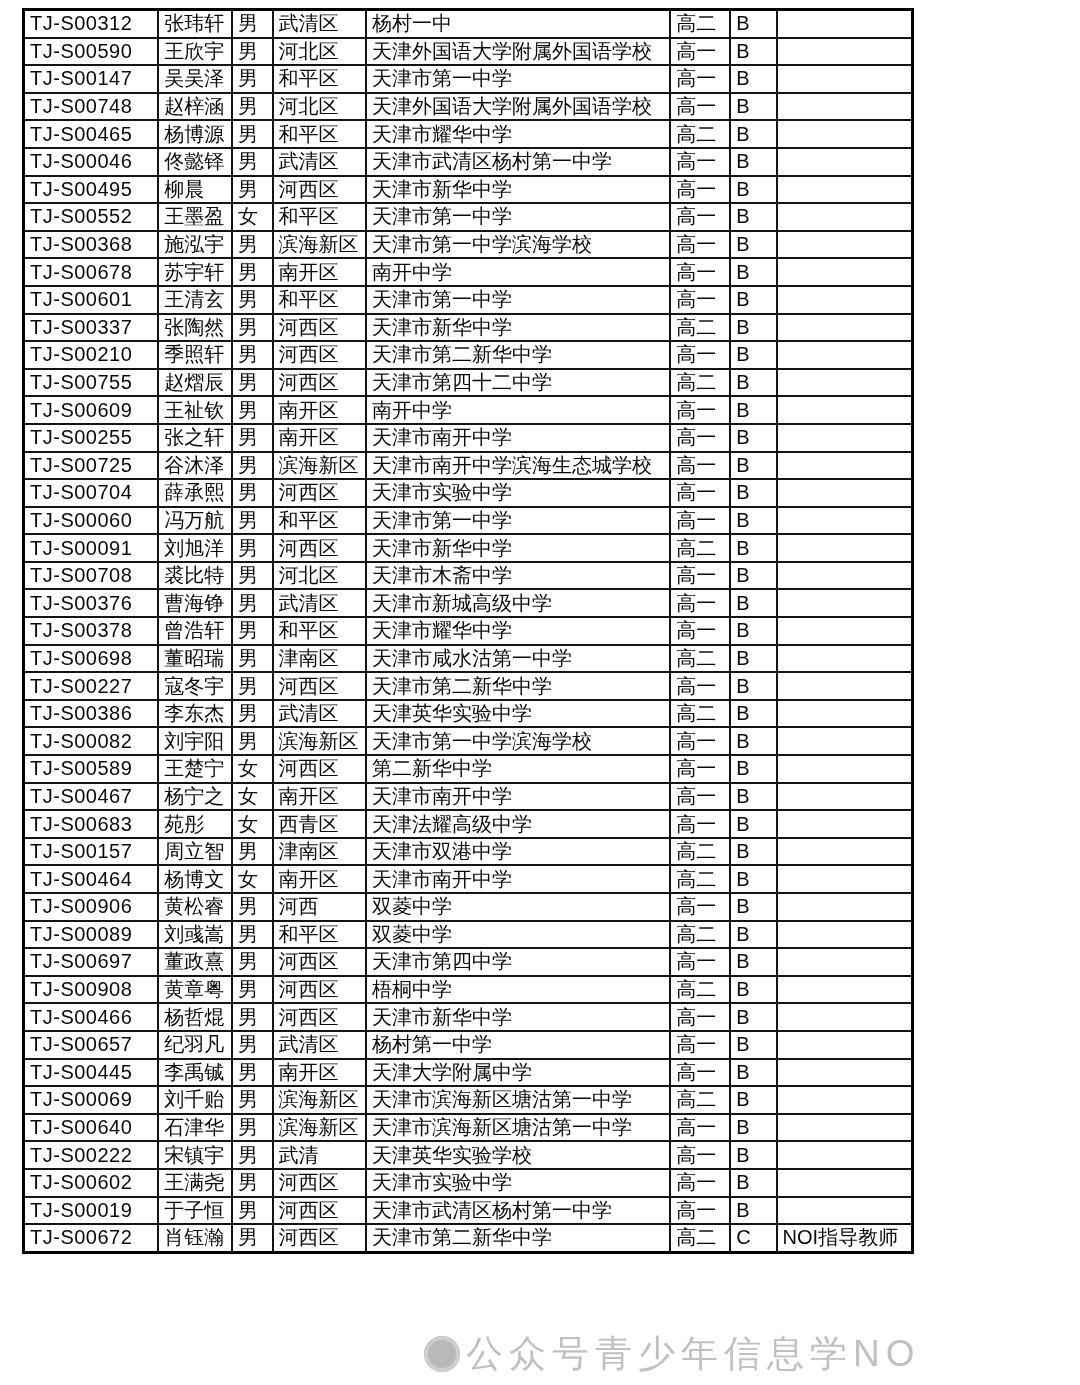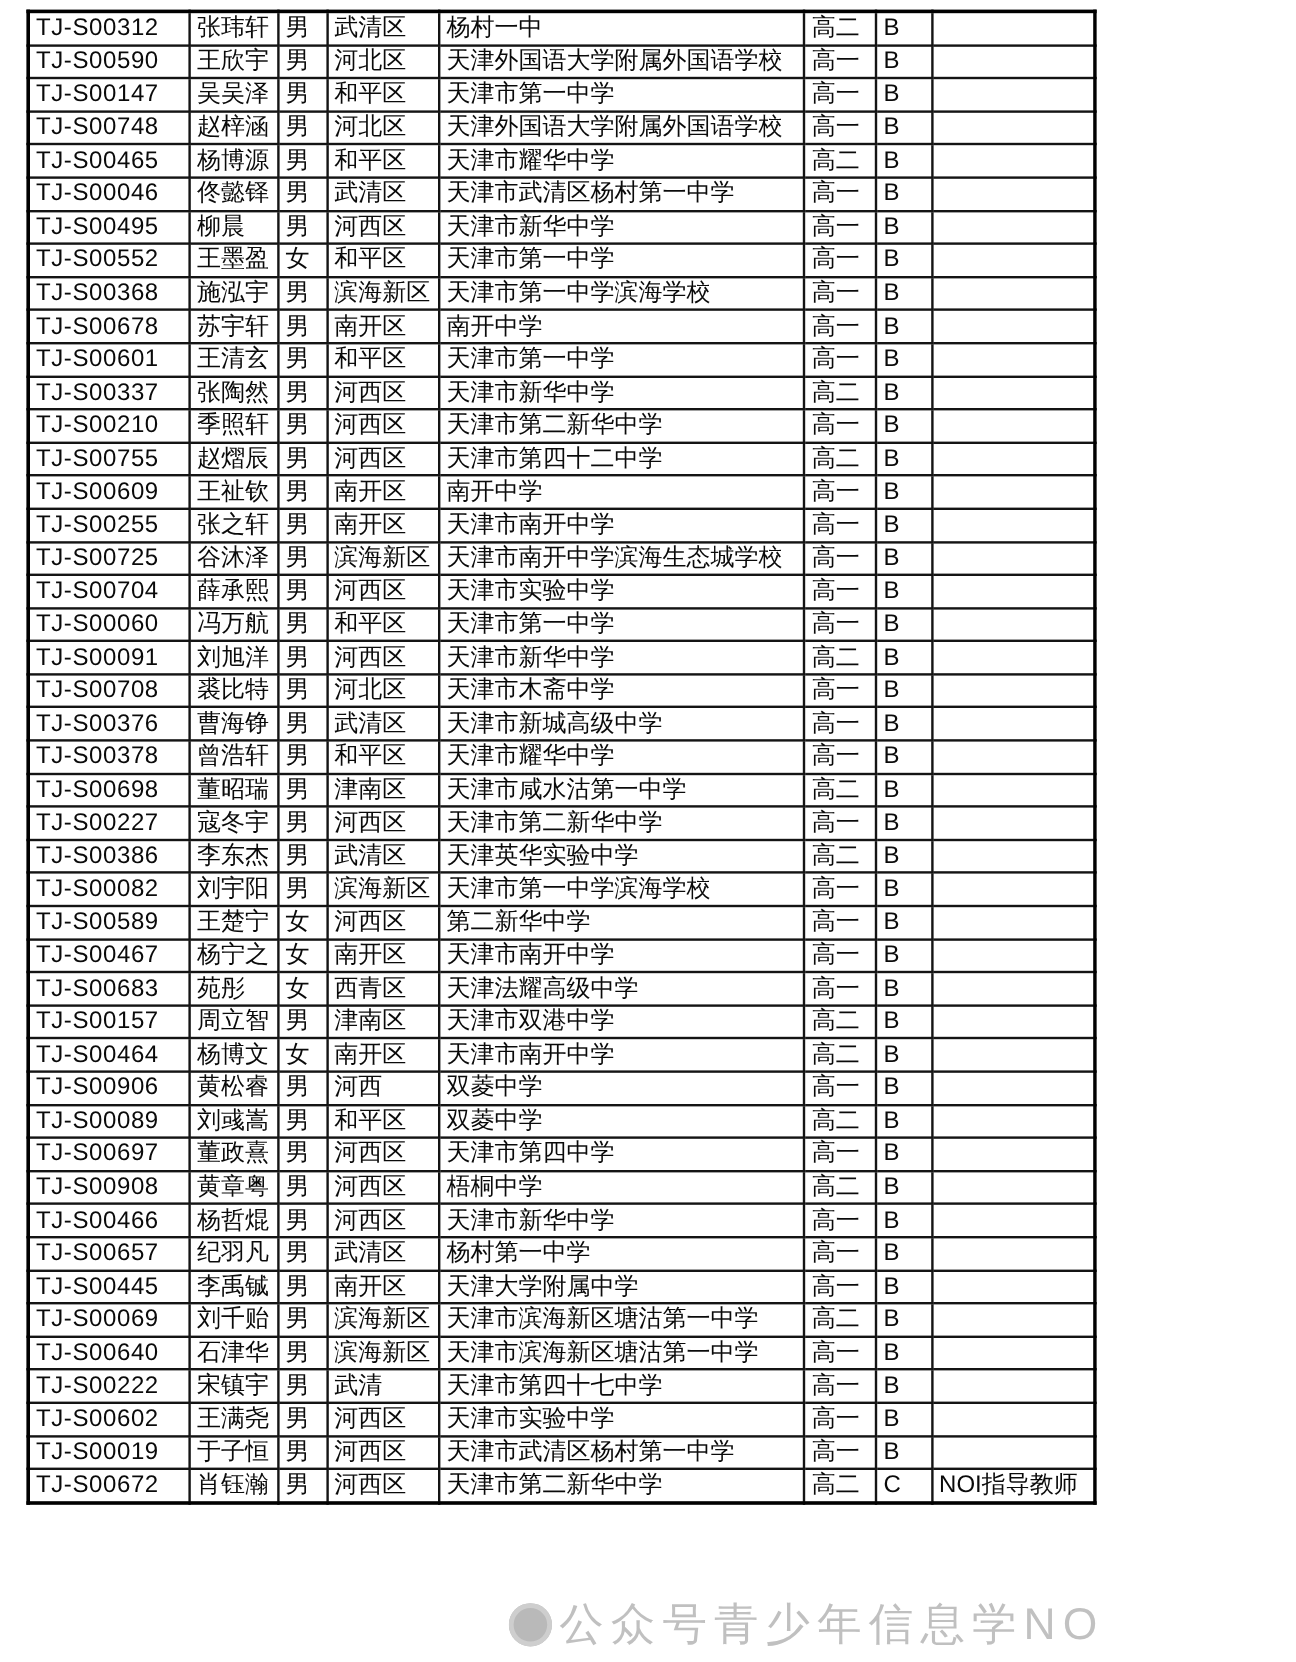--- a/index.html
+++ b/index.html
@@ -479,21 +479,21 @@
           <td class="c-school">天津市滨海新区塘沽第一中学</td>
           <td class="c-grade">高一</td>
           <td class="c-level">B</td>
           <td class="c-remark"></td>
         </tr>
         <tr>
           <td class="c-id">TJ-S00222</td>
           <td class="c-name">宋镇宇</td>
           <td class="c-gender">男</td>
           <td class="c-district">武清</td>
-          <td class="c-school">天津市第四十七中学</td>
+          <td class="c-school">天津英华实验学校</td>
           <td class="c-grade">高一</td>
           <td class="c-level">B</td>
           <td class="c-remark"></td>
         </tr>
         <tr>
           <td class="c-id">TJ-S00602</td>
           <td class="c-name">王满尧</td>
           <td class="c-gender">男</td>
           <td class="c-district">河西区</td>
           <td class="c-school">天津市实验中学</td>

